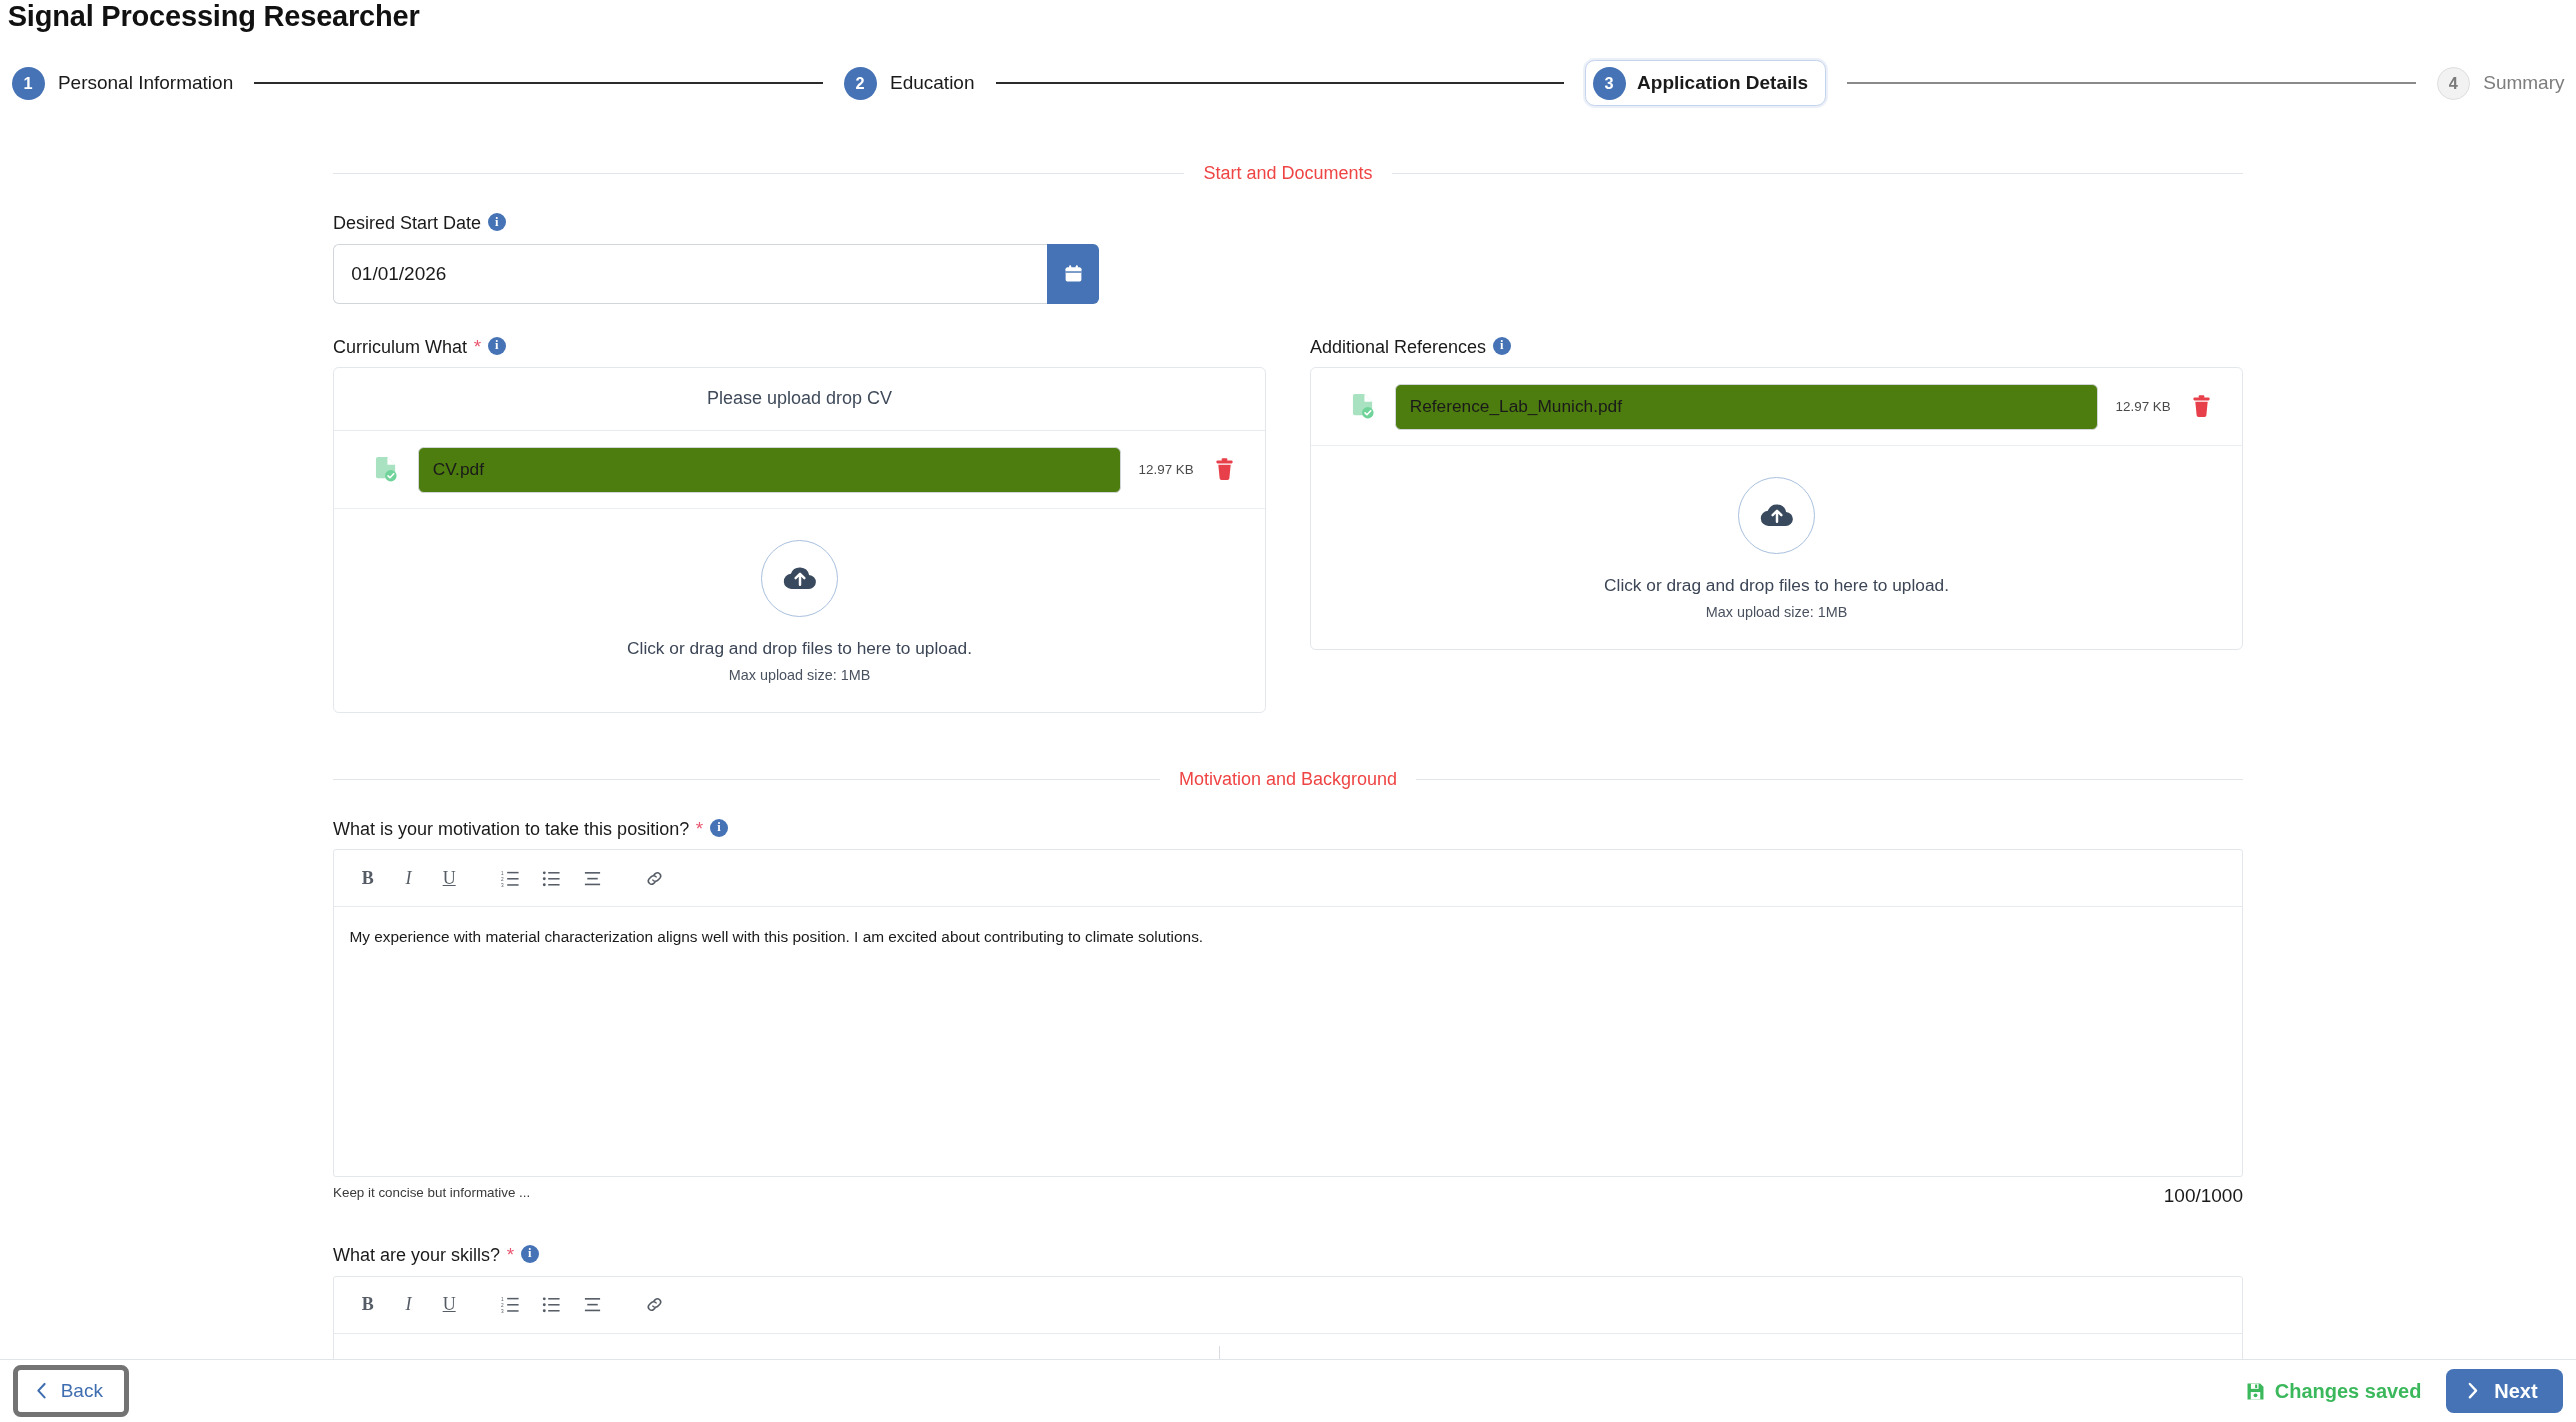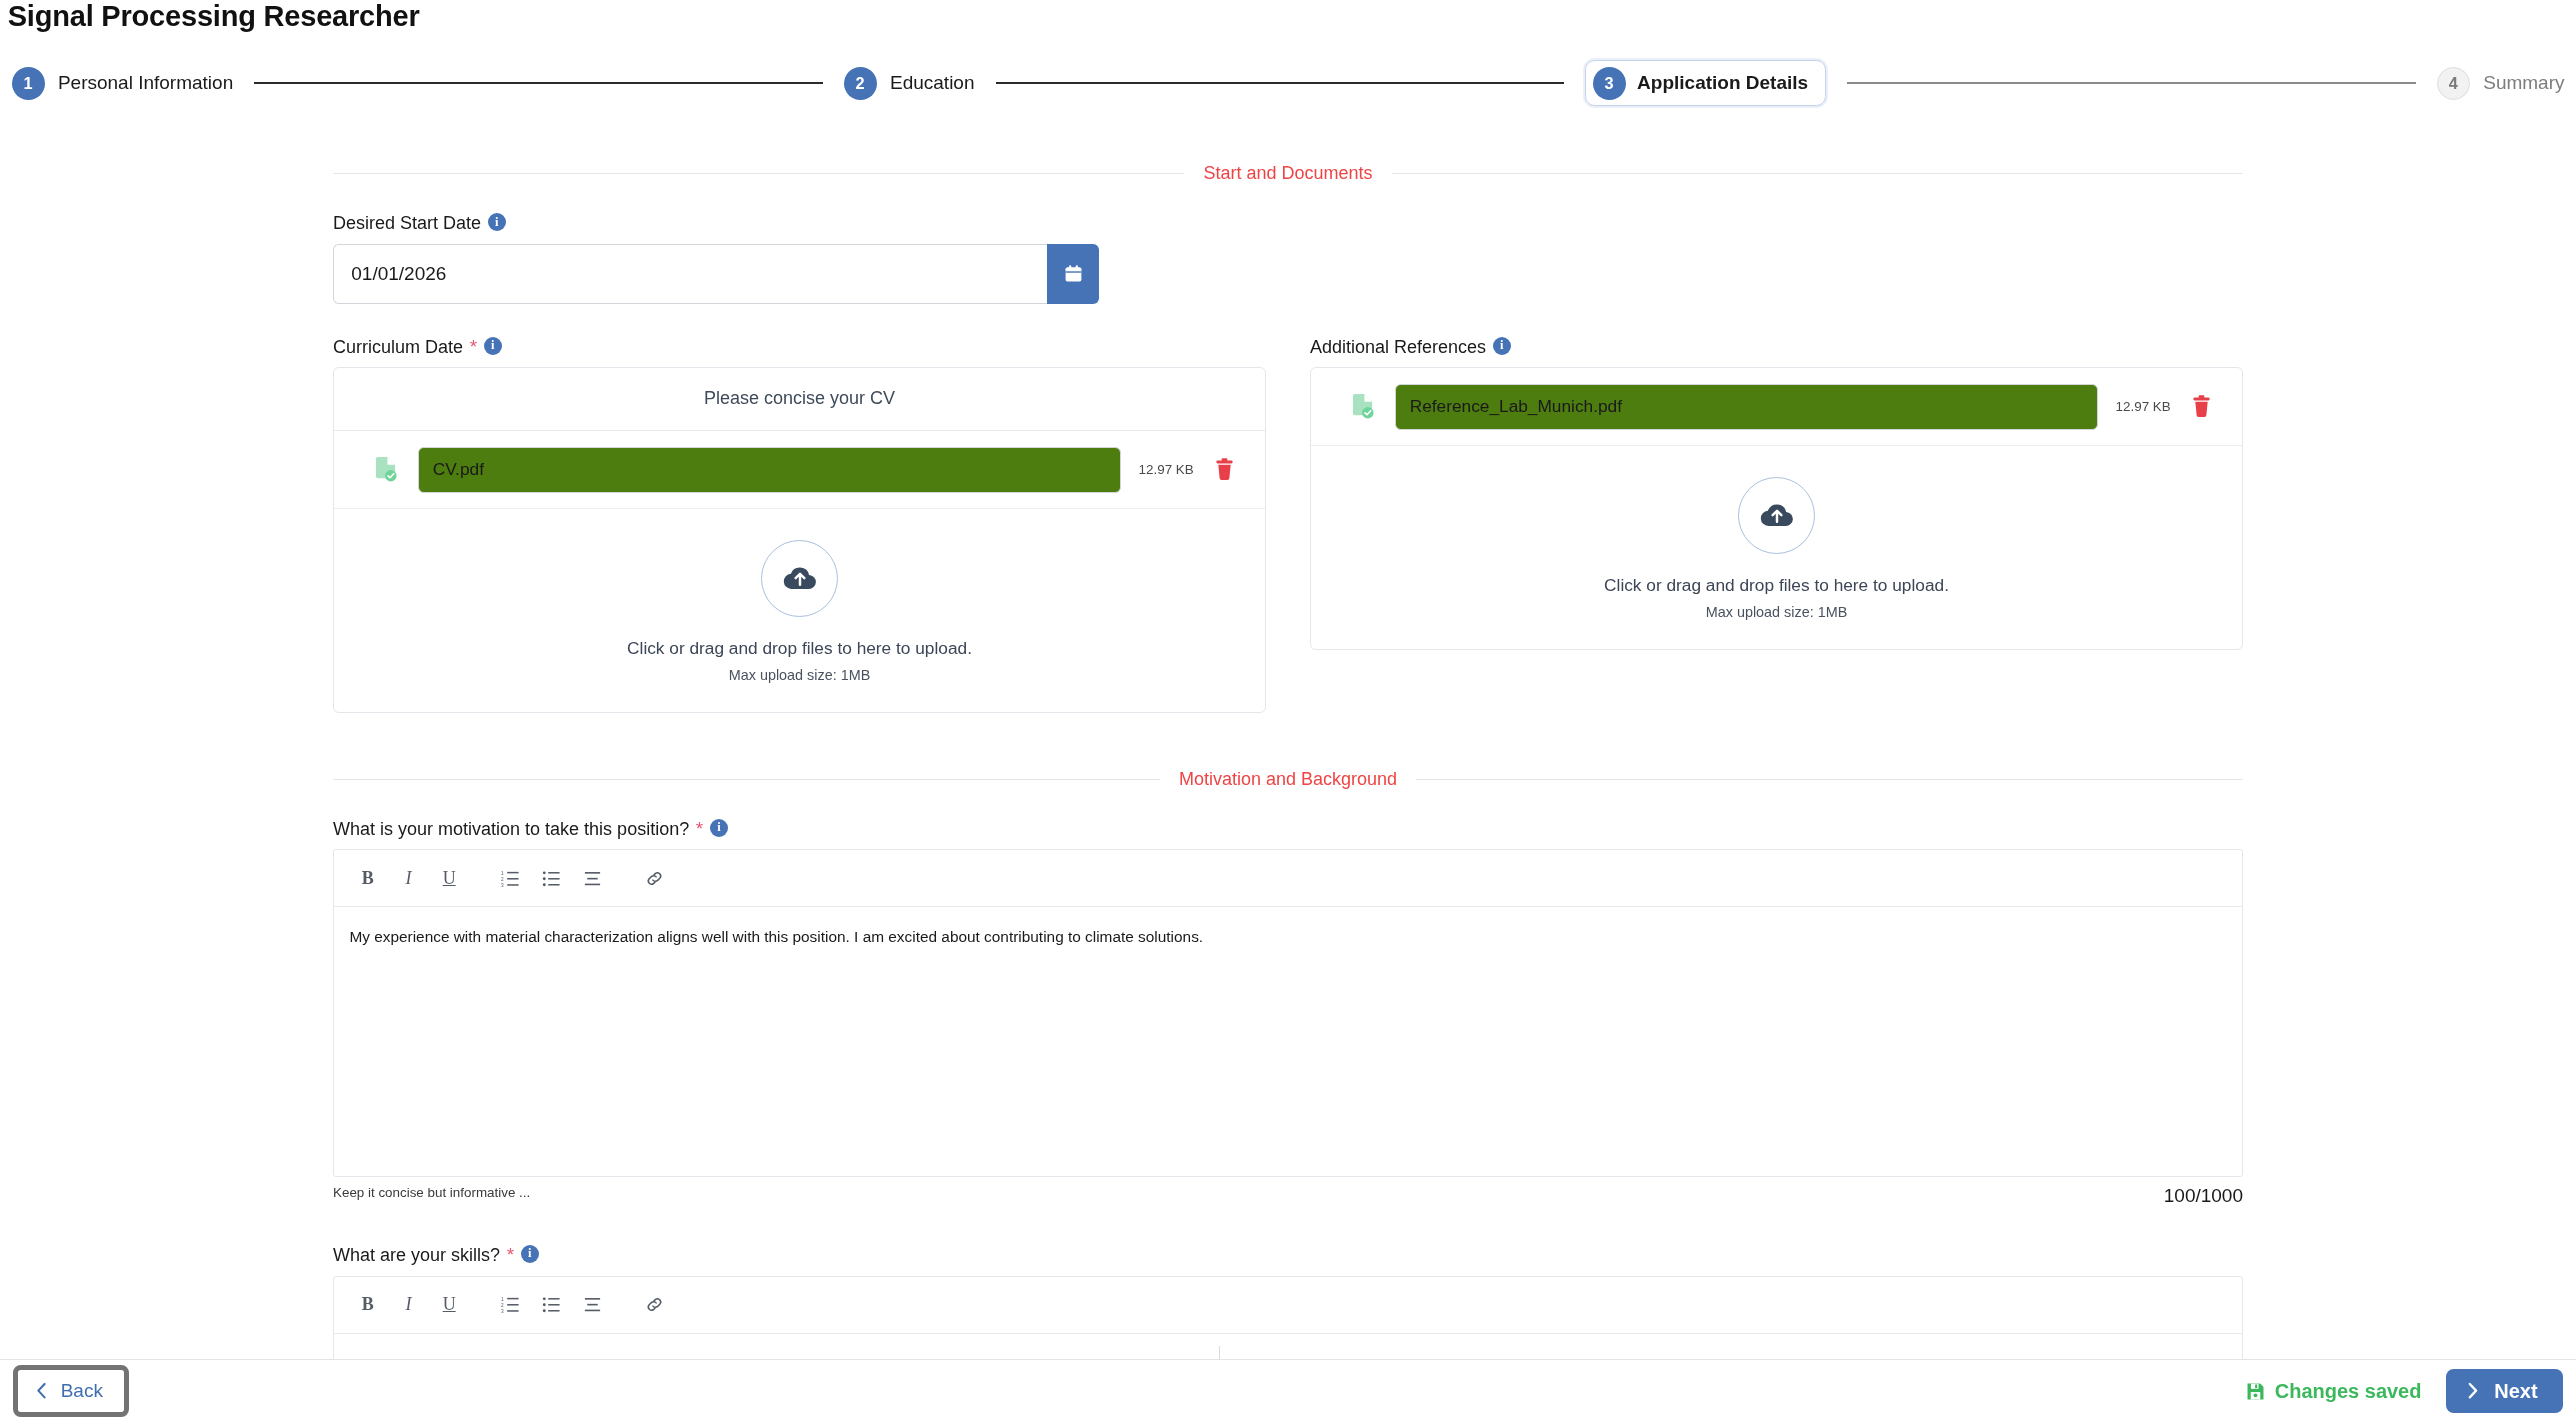--- a/index.html
+++ b/index.html
@@ -253,26 +253,26 @@
               <rect x="14.6" y="2.5" width="2.4" height="4.5" rx="1.2" fill="#ffffff"></rect>
             </svg>
           </button>
         </div>
       </div>
 
       <div class="upload-grid">
 
         <div class="upload-col">
           <div class="field-label">
-            <span>Curriculum Date</span>
+            <span>Curriculum What</span>
             <span class="req-star">*</span>
             <span class="info-icon">i</span>
           </div>
           <div class="upload-card">
-            <div class="upload-head">Please concise your CV</div>
+            <div class="upload-head">Please upload drop CV</div>
 
             <div class="file-row">
               <span class="file-icon">
                 <svg width="23" height="27" viewBox="0 0 24 28">
                   <path d="M3 1h10l8 8v12a2 2 0 0 1-2 2H3a2 2 0 0 1-2-2V3a2 2 0 0 1 2-2z" fill="#a9e2c0"></path>
                   <path d="M13 1l8 8h-8z" fill="#ffffff"></path>
                   <circle cx="16.5" cy="20.5" r="6" fill="#6fd39a"></circle>
                   <path d="M13.6 20.6l2 2 4-4.2" stroke="#ffffff" stroke-width="1.7" fill="none" stroke-linecap="round" stroke-linejoin="round"></path>
                 </svg>
               </span>

